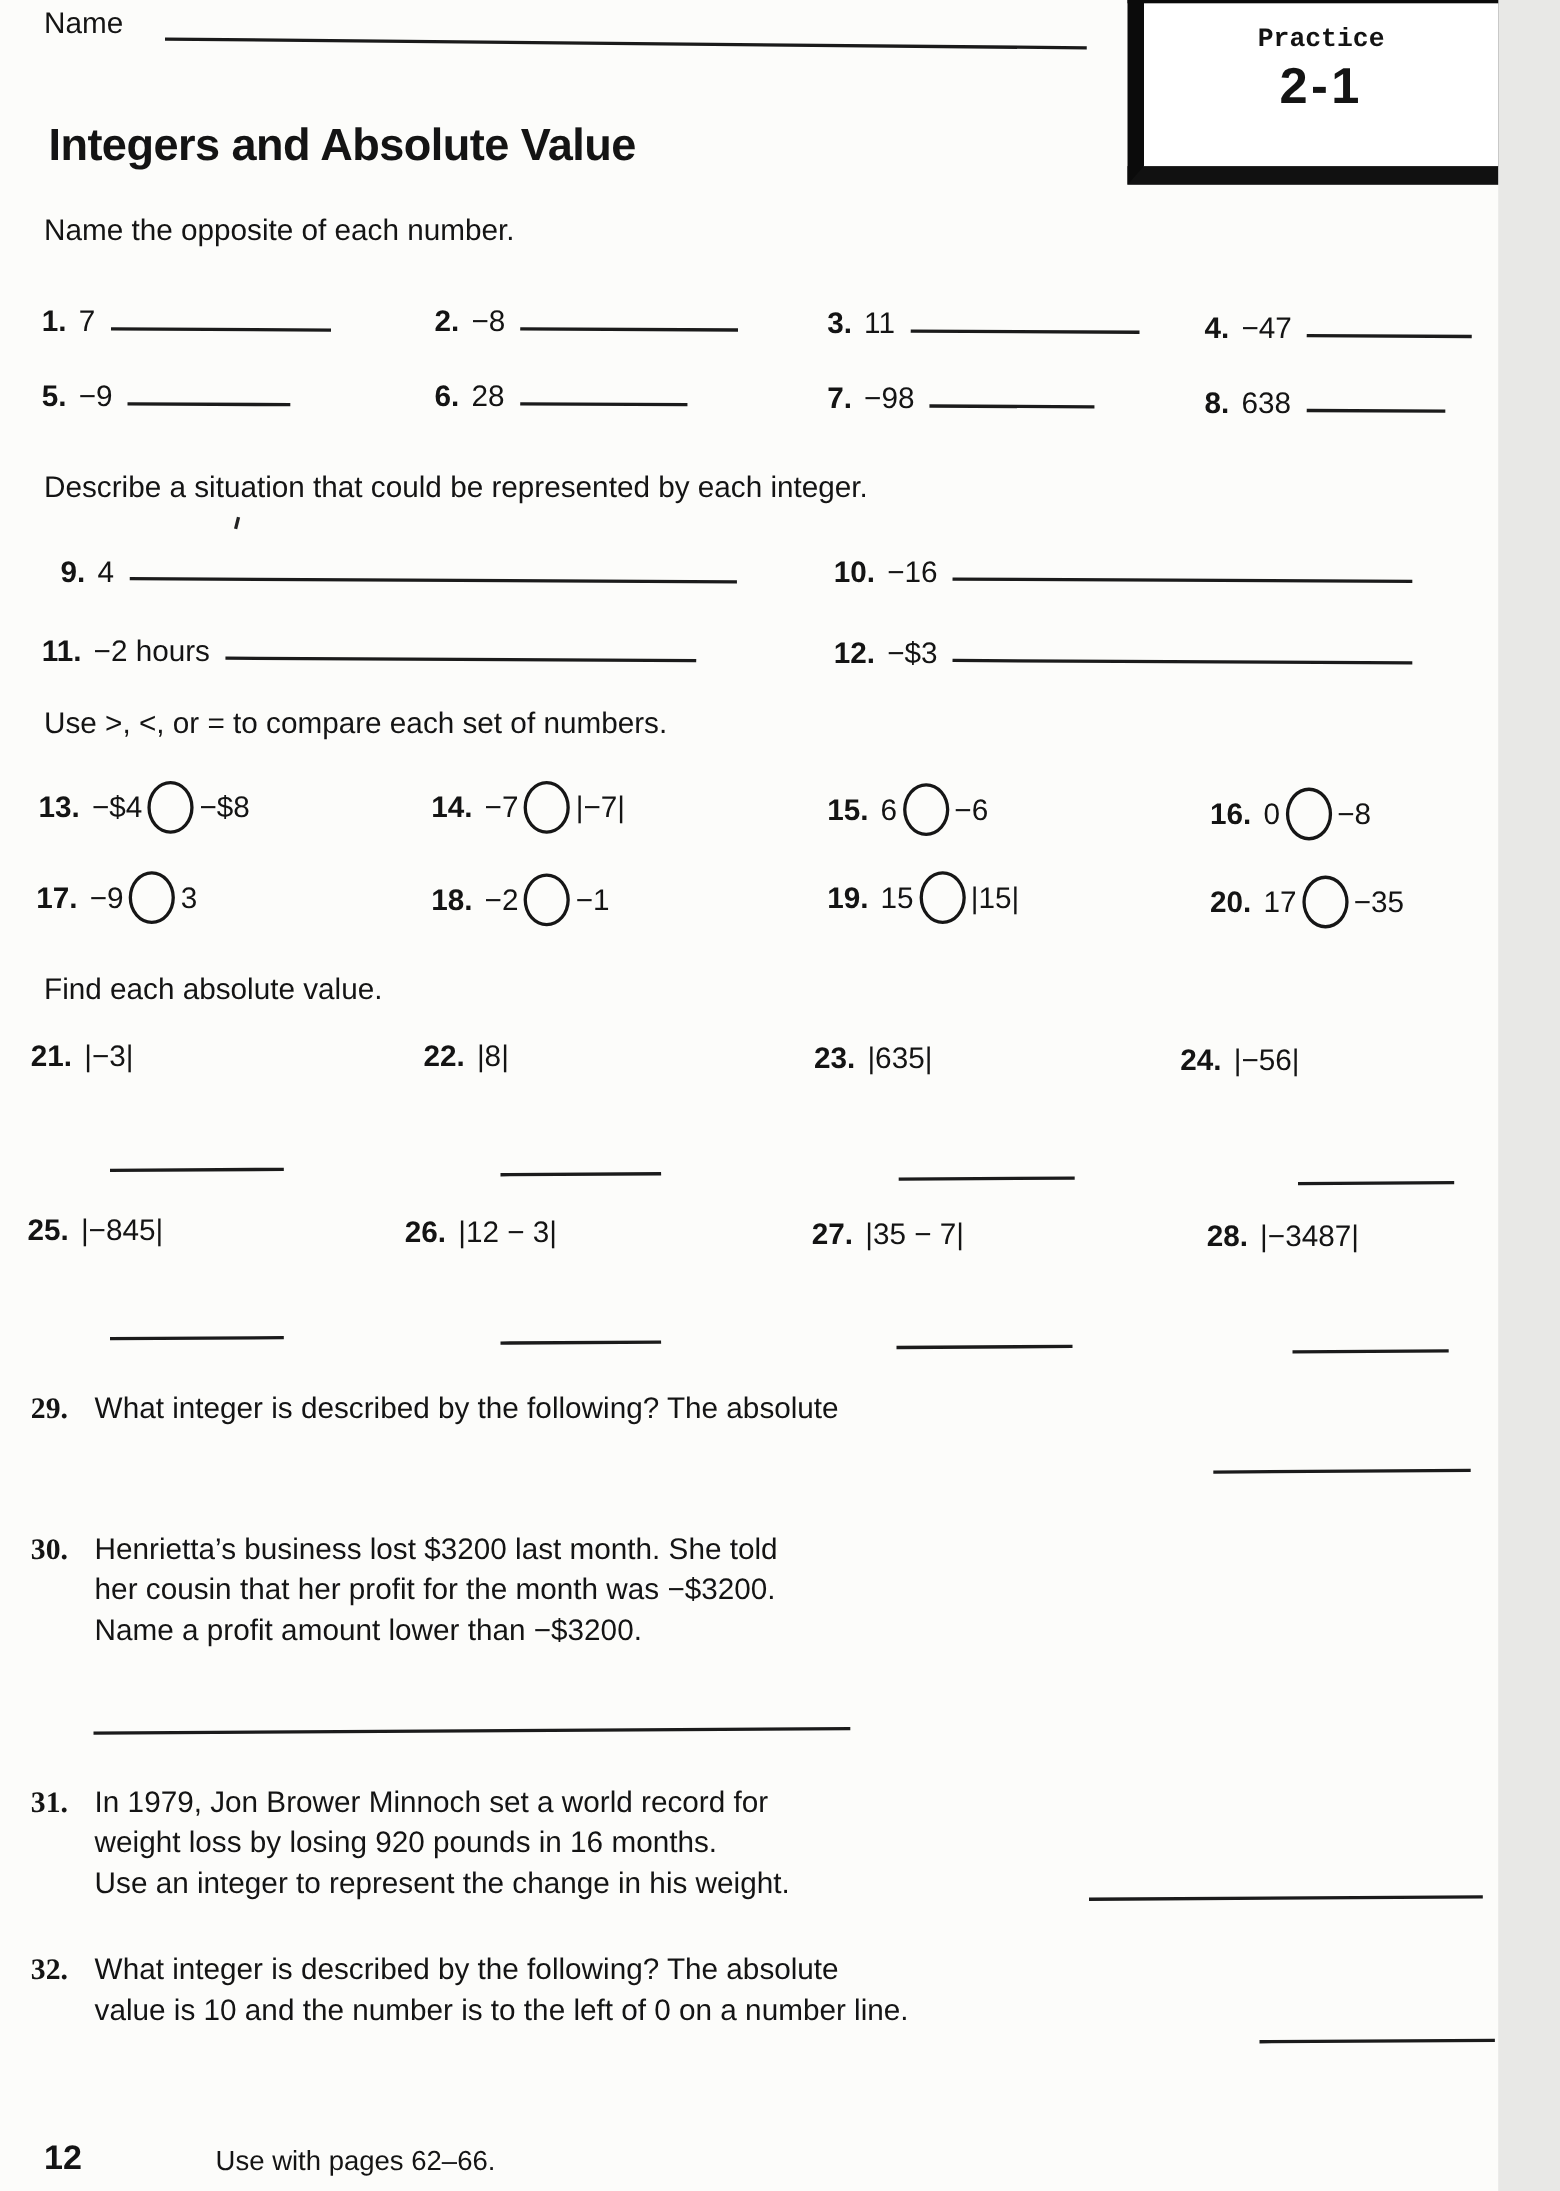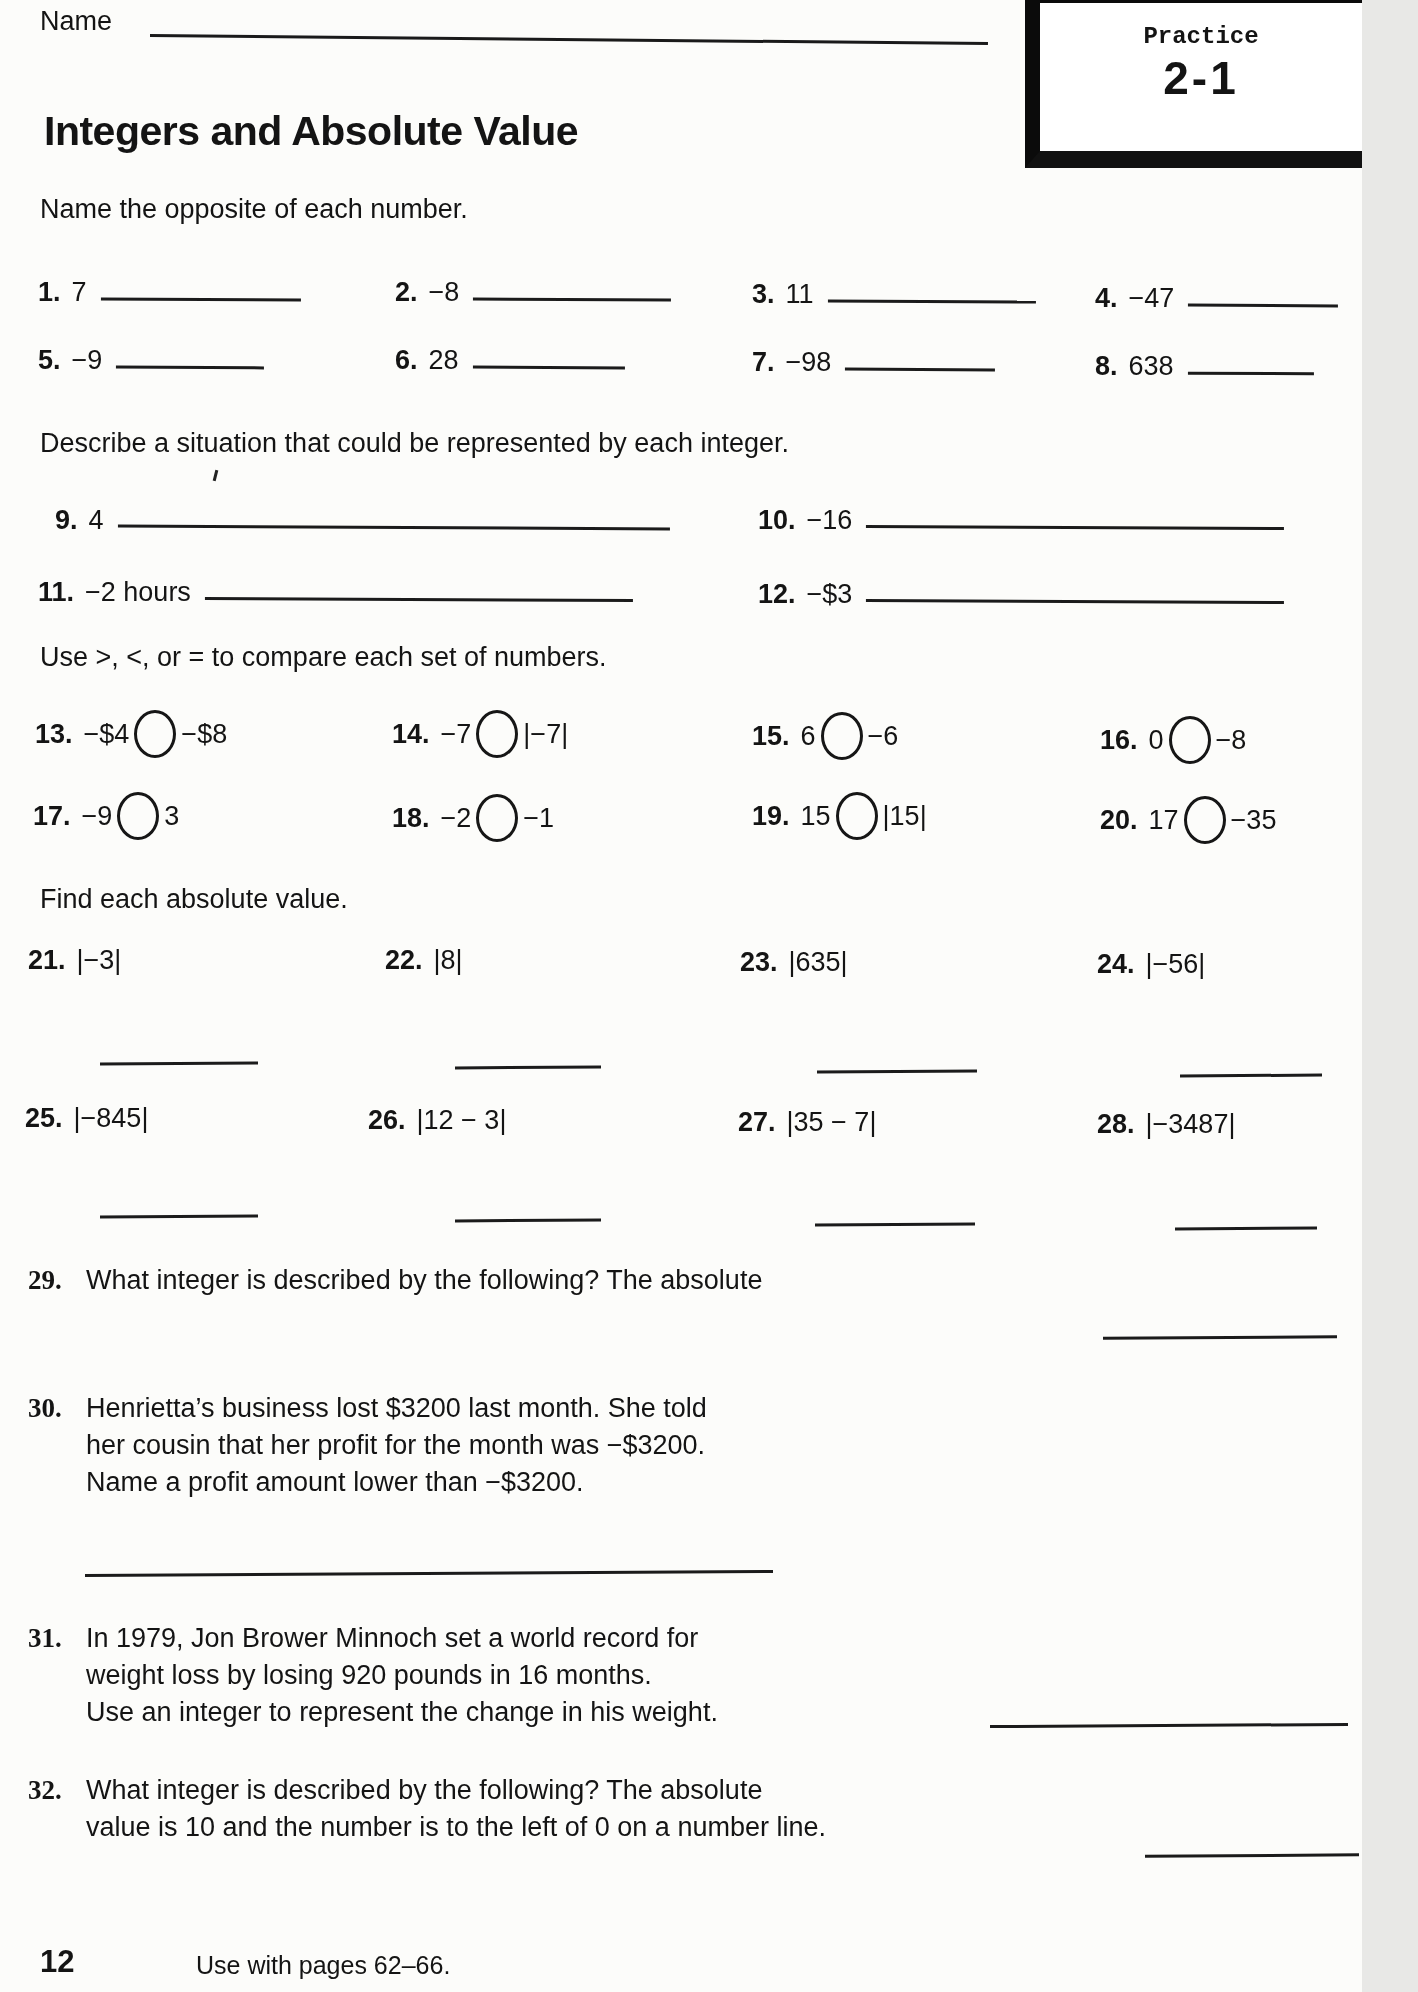--- a/index.html
+++ b/index.html
@@ -83,21 +83,21 @@
   <div class="item" style="top:792px;left:33px"><span class="num">17.</span><span>−9</span><span class="circle"></span><span>3</span></div>
   <div class="item" style="top:794px;left:392px"><span class="num">18.</span><span>−2</span><span class="circle"></span><span>−1</span></div>
   <div class="item" style="top:792px;left:752px"><span class="num">19.</span><span>15</span><span class="circle"></span><span>|15|</span></div>
   <div class="item" style="top:796px;left:1100px"><span class="num">20.</span><span>17</span><span class="circle"></span><span>−35</span></div>
 
   <div class="instruction" style="top:884px">Find each absolute value.</div>
 
   <div class="item" style="top:945px;left:28px"><span class="num">21.</span><span>|−3|</span></div>
   <div class="item" style="top:945px;left:385px"><span class="num">22.</span><span>|8|</span></div>
   <div class="item" style="top:947px;left:740px"><span class="num">23.</span><span>|635|</span></div>
-  <div class="item" style="top:949px;left:1097px"><span class="num">24.</span><span>|−56|</span></div>
+  <div class="item" style="top:949px;left:1073px"><span class="num">24.</span><span>|−56|</span></div>
 
   <div class="ansline" style="top:1062px;left:100px;width:158px"></div>
   <div class="ansline" style="top:1066px;left:455px;width:146px"></div>
   <div class="ansline" style="top:1070px;left:817px;width:160px"></div>
   <div class="ansline" style="top:1074px;left:1180px;width:142px"></div>
 
   <div class="item" style="top:1103px;left:25px"><span class="num">25.</span><span>|−845|</span></div>
   <div class="item" style="top:1105px;left:368px"><span class="num">26.</span><span>|12 − 3|</span></div>
   <div class="item" style="top:1107px;left:738px"><span class="num">27.</span><span>|35 − 7|</span></div>
   <div class="item" style="top:1109px;left:1097px"><span class="num">28.</span><span>|−3487|</span></div>

